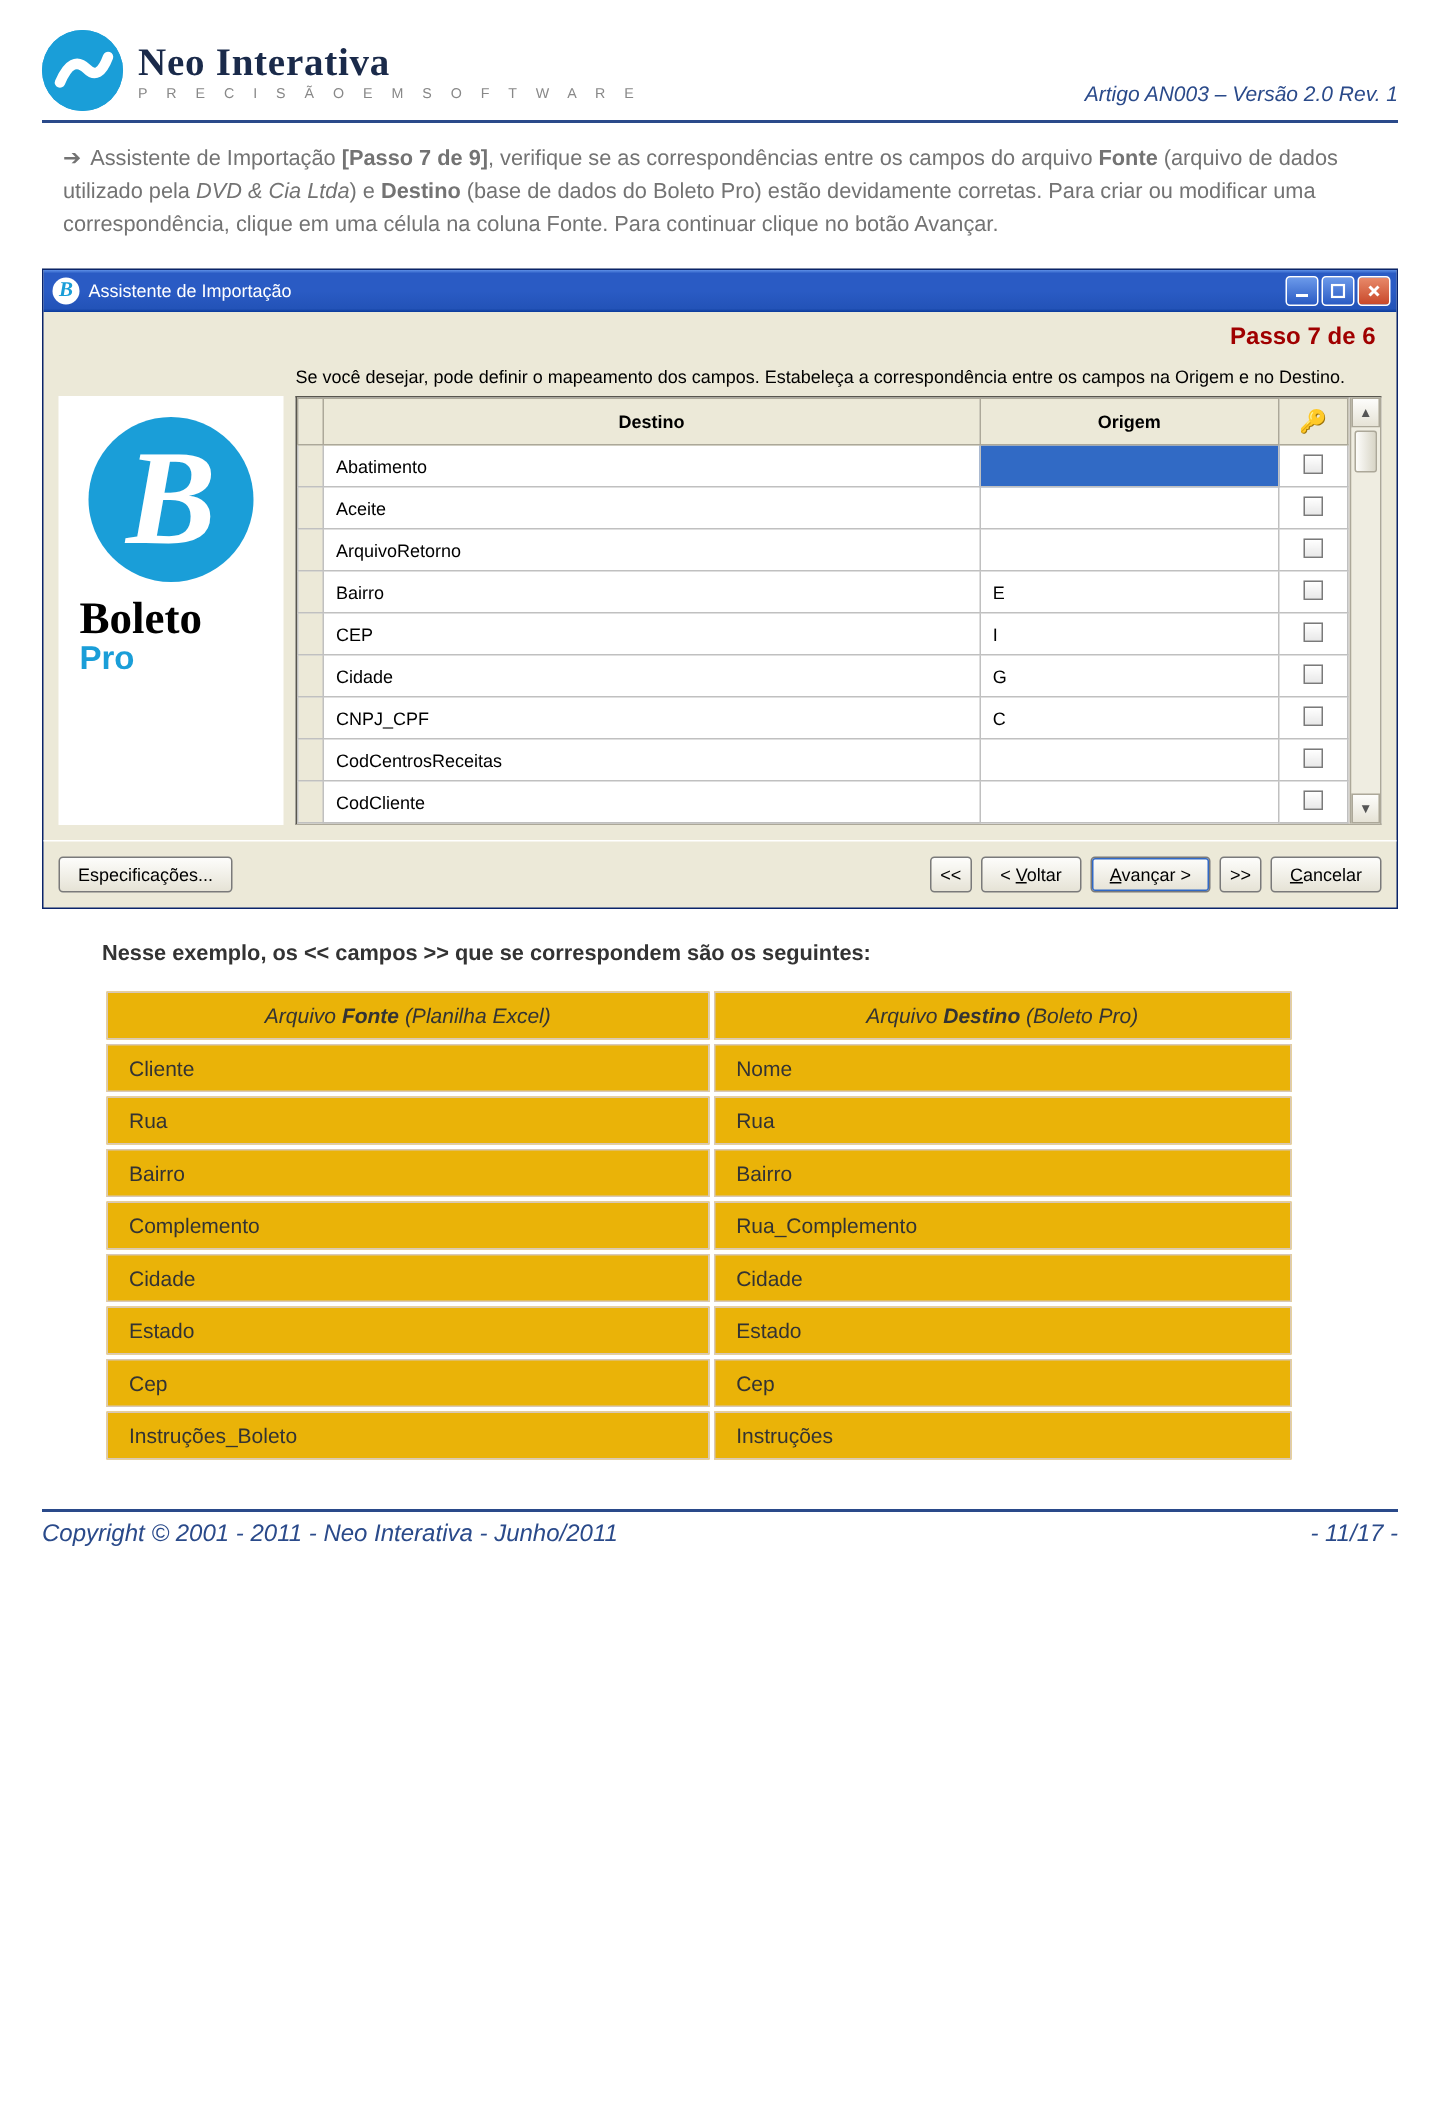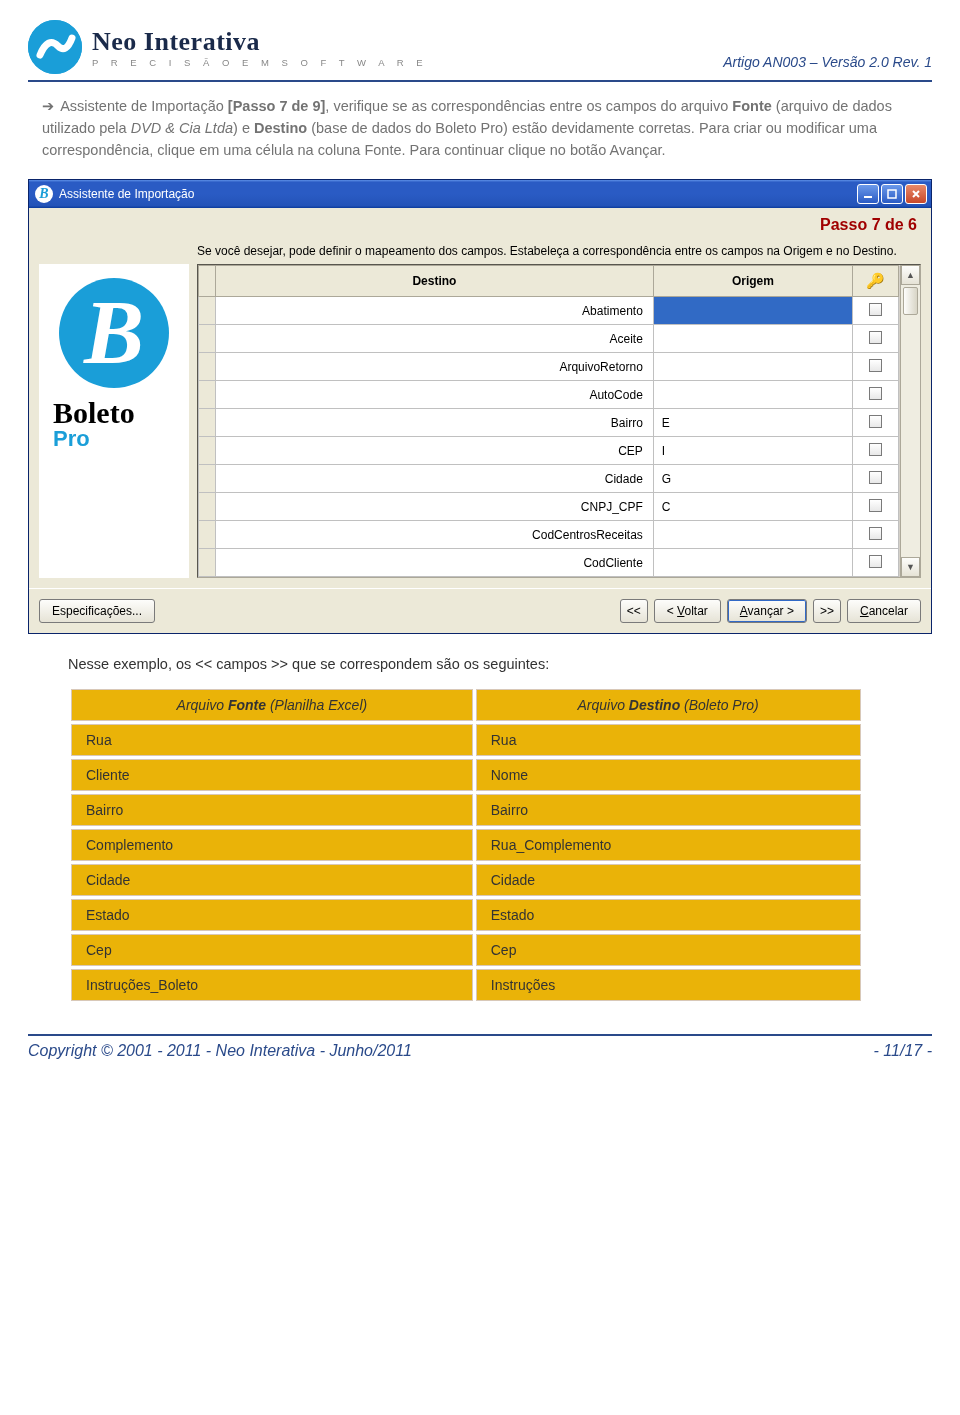--- a/index.html
+++ b/index.html
@@ -166,21 +166,21 @@
   }
   .grid th.key-col {
     width: 46px;
   }
   .grid td {
     border: 1px solid #c0c0c0;
     padding: 5px 8px;
     height: 28px;
     color: #000;
   }
-  .grid td.dest { text-align: right; padding-right: 10px; }
+  .grid td.dest { text-align: left; padding-right: 10px; }
   .grid td.origem { text-align: left; background: #fff; }
   .grid td.origem.selected { background: #316ac5; }
   .grid td.keycell { text-align: center; }
   .chk {
     display: inline-block;
     width: 13px; height: 13px;
     border: 1px solid #7a7a7a;
     background: linear-gradient(to bottom,#fff,#e8e8e8);
   }
   .key-icon { color: #caa000; font-size: 15px; }
@@ -222,20 +222,21 @@
   }
   .wbutton.small { padding: 4px 6px; }
   .wbutton.default {
     box-shadow: 0 0 0 1px #3169c6 inset;
   }
   .wbutton u { text-decoration: underline; }
   
   .corr-text {
     font-size: 14.5px;
     margin: 6px 20px 14px 40px;
+    font-weight: bold;
   }
   .corr-table {
     margin: 0 20px 30px 40px;
     border-collapse: separate;
     border-spacing: 3px;
     font-size: 14px;
     width: 88%;
   }
   .corr-table td, .corr-table th {
     border: 1px solid #d8c8b8;
@@ -346,26 +347,20 @@
                     <td class="keycell"><span class="chk"></span></td>
                   </tr>
                   <tr>
                     <td style="background: rgb(236, 233, 216);"></td>
                     <td class="dest">ArquivoRetorno</td>
                     <td class="origem"></td>
                     <td class="keycell"><span class="chk"></span></td>
                   </tr>
                   <tr>
                     <td style="background: rgb(236, 233, 216);"></td>
-                    <td class="dest">AutoCode</td>
-                    <td class="origem"></td>
-                    <td class="keycell"><span class="chk"></span></td>
-                  </tr>
-                  <tr>
-                    <td style="background: rgb(236, 233, 216);"></td>
                     <td class="dest">Bairro</td>
                     <td class="origem">E</td>
                     <td class="keycell"><span class="chk"></span></td>
                   </tr>
                   <tr>
                     <td style="background: rgb(236, 233, 216);"></td>
                     <td class="dest">CEP</td>
                     <td class="origem">I</td>
                     <td class="keycell"><span class="chk"></span></td>
                   </tr>
@@ -420,26 +415,26 @@
   <div class="corr-text">Nesse exemplo, os &lt;&lt; campos &gt;&gt; que se correspondem são os seguintes:</div>
   <table class="corr-table">
     <thead>
       <tr>
         <th><span>Arquivo </span><span class="bold">Fonte</span><span> (Planilha Excel)</span></th>
         <th><span>Arquivo </span><span class="bold">Destino</span><span> (Boleto Pro)</span></th>
       </tr>
     </thead>
     <tbody id="corr-body">
         <tr>
+          <td>Cliente</td>
+          <td>Nome</td>
+        </tr>
+        <tr>
           <td>Rua</td>
           <td>Rua</td>
-        </tr>
-        <tr>
-          <td>Cliente</td>
-          <td>Nome</td>
         </tr>
         <tr>
           <td>Bairro</td>
           <td>Bairro</td>
         </tr>
         <tr>
           <td>Complemento</td>
           <td>Rua_Complemento</td>
         </tr>
         <tr>

